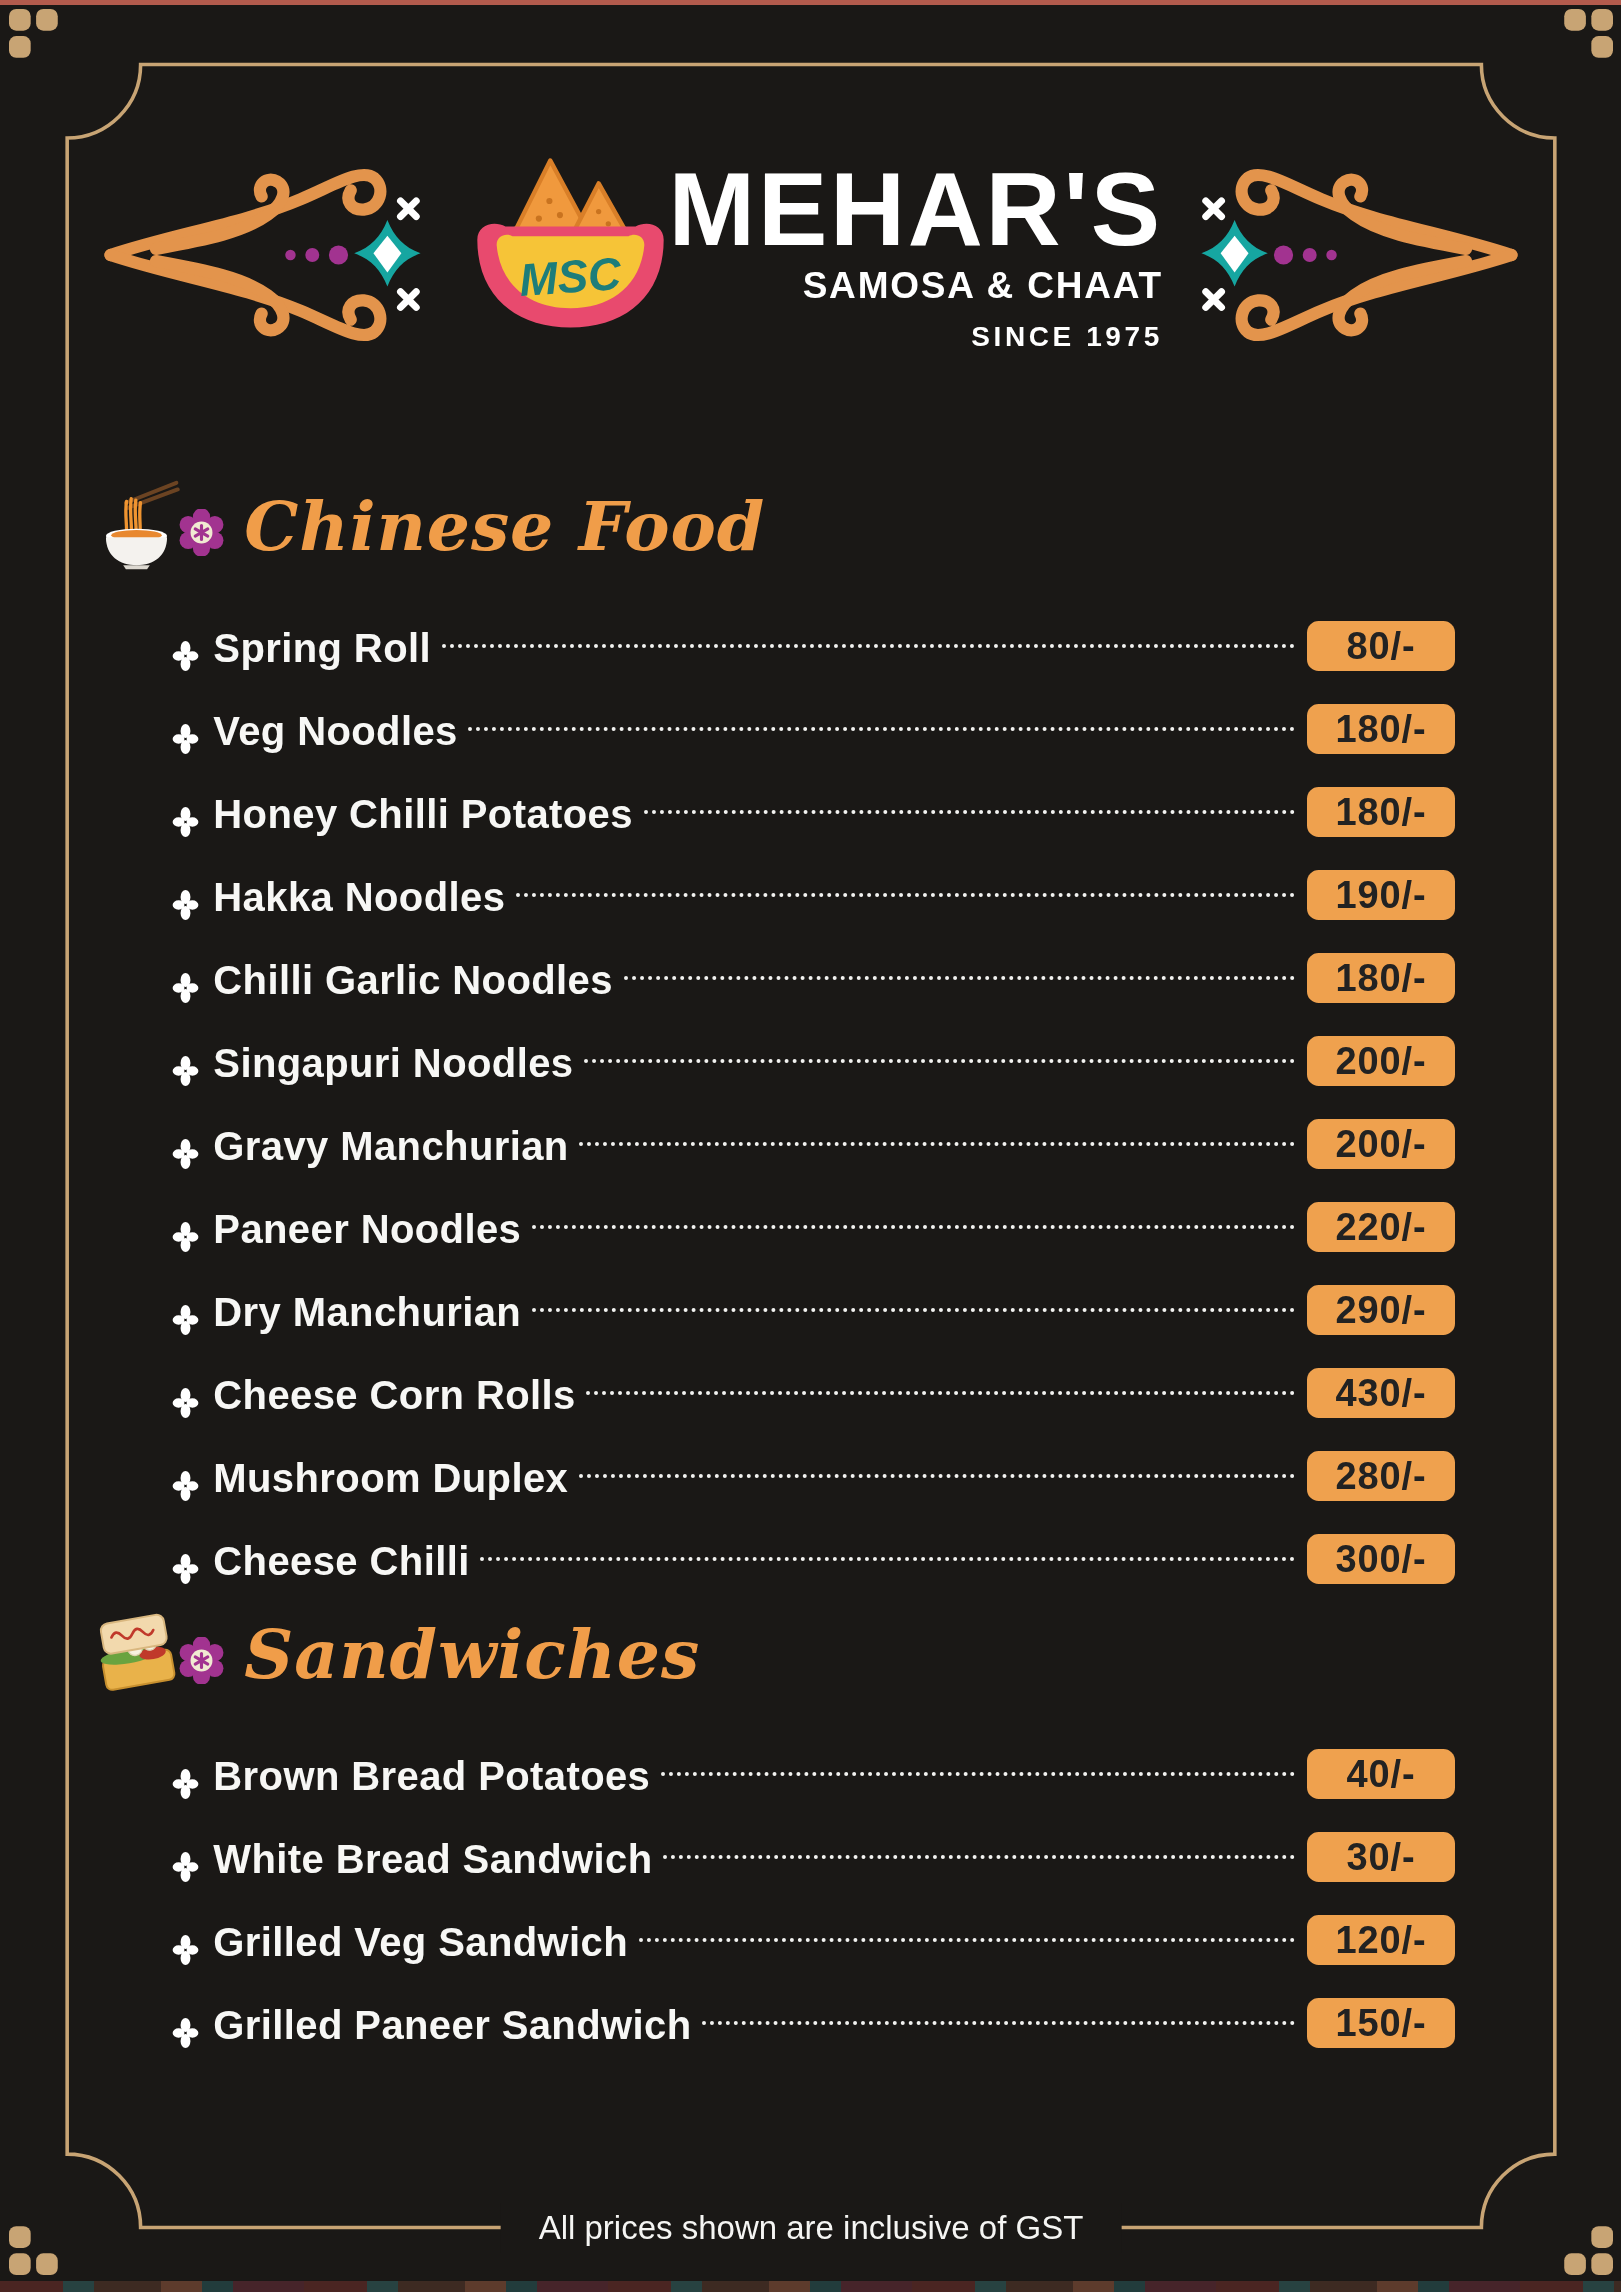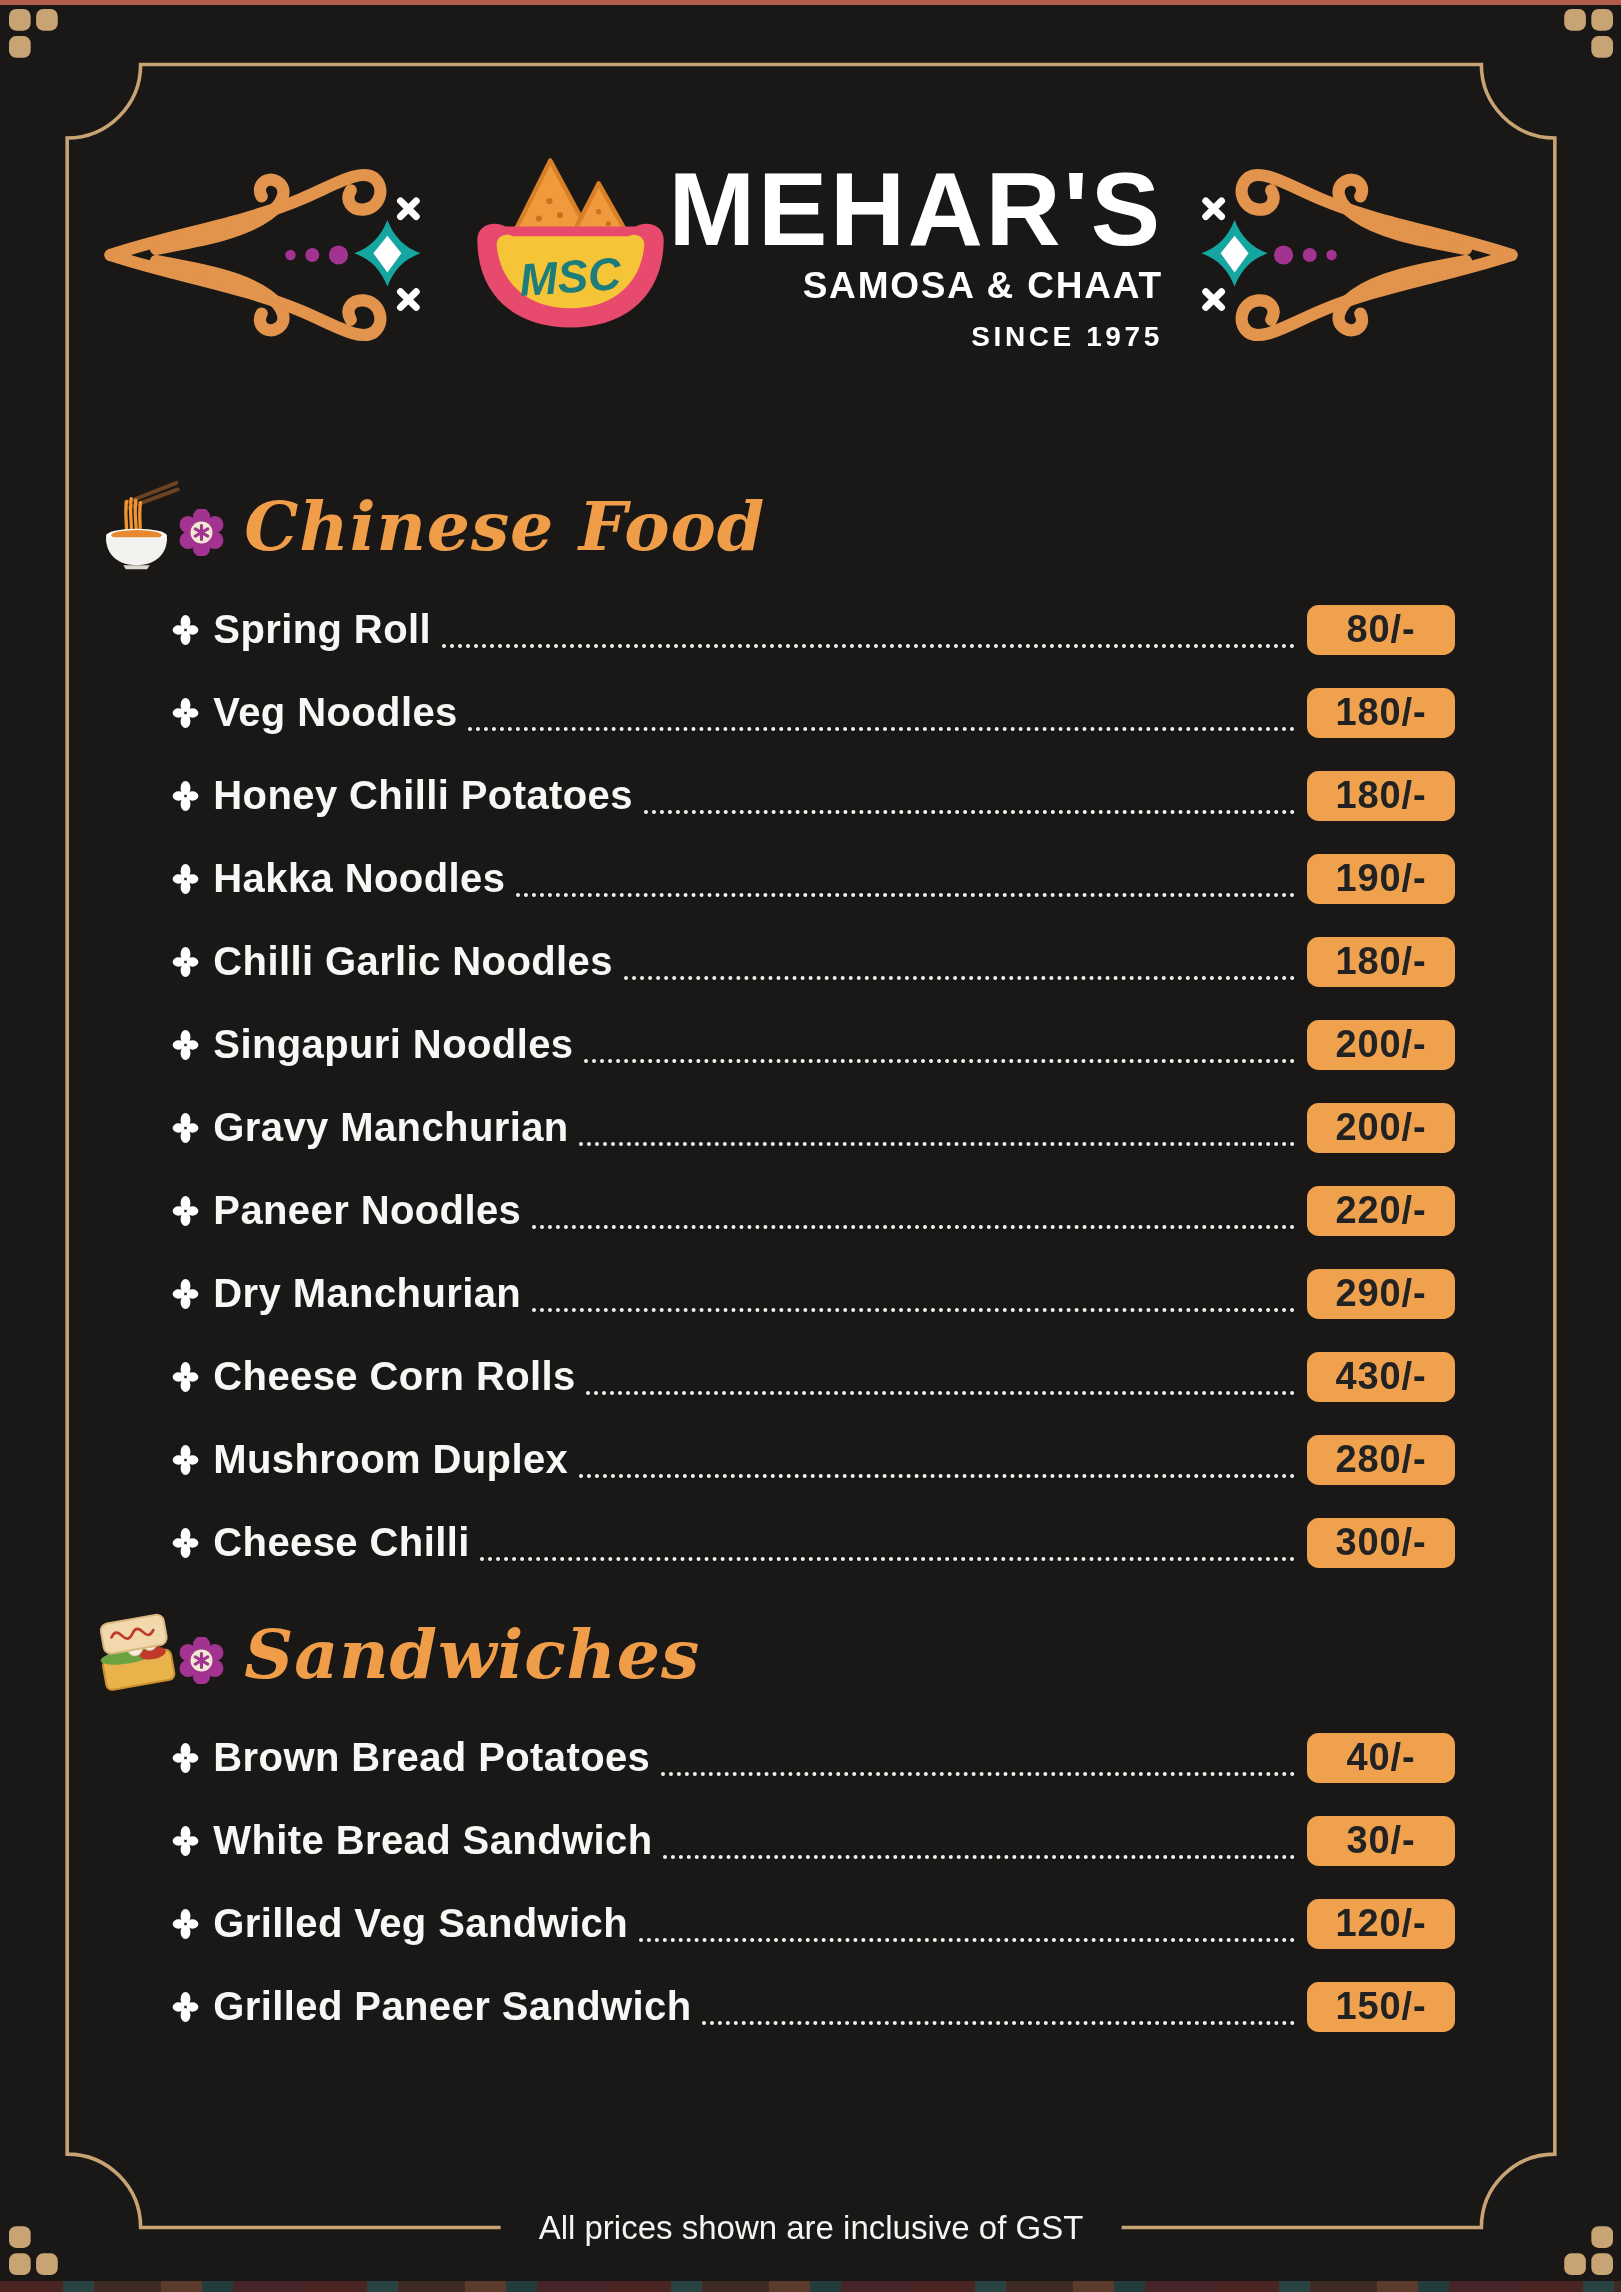--- a/index.html
+++ b/index.html
@@ -41,21 +41,21 @@
   
   .section{position:absolute;left:90px;right:167px;}
   .section.chinese{top:473px;}
   .section.sandwiches{top:1601px;}
   .section-heading{display:flex;align-items:center;height:106px;}
   .heading-food-icon{width:93px;height:100px;flex:0 0 auto;}
   .heading-flower-icon{width:47px;height:47px;flex:0 0 auto;margin-left:-5.4px;margin-top:12.5px;}
   .section-title{font-family:"DejaVu Serif",serif;font-style:italic;font-weight:700;
     font-size:68px;color:var(--heading-orange,#f09d49);margin-left:19.7px;letter-spacing:0.9px;}
   .items{margin-top:9px;}
-  .item-row{display:flex;align-items:center;height:83px;padding-left:82px;}
+  .item-row{display:flex;align-items:flex-end;height:83px;padding-left:82px;}
   .bullet{width:27px;height:30px;flex:0 0 auto;margin-right:14.3px;}
   .bullet *{fill:#ffffff;}
   .item-name{font-size:40px;font-weight:600;color:var(--item-text,#f7f7f5);white-space:nowrap;letter-spacing:0.4px;}
   .leader{flex:1 1 auto;border-bottom:4.5px dotted #f2f2f0;align-self:flex-end;margin:0 12.5px 23px 10.7px;min-width:36px;}
   .price-badge{flex:0 0 auto;width:148px;height:50px;border-radius:11.6px;
     background:var(--accent-orange,#efa14e);color:var(--badge-text,#222222);
     display:flex;align-items:center;justify-content:center;
     font-size:38px;font-weight:700;letter-spacing:0.9px;}
 
   

